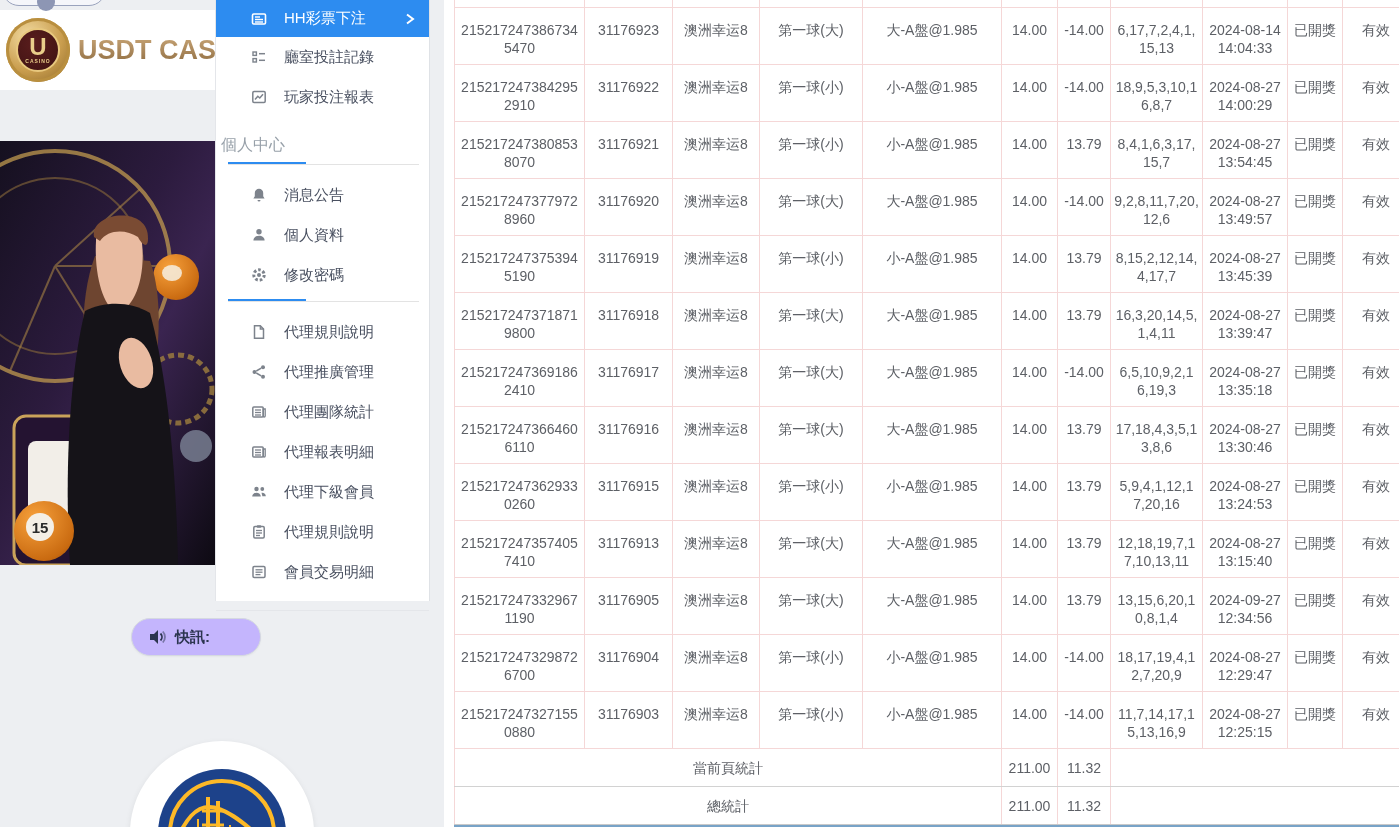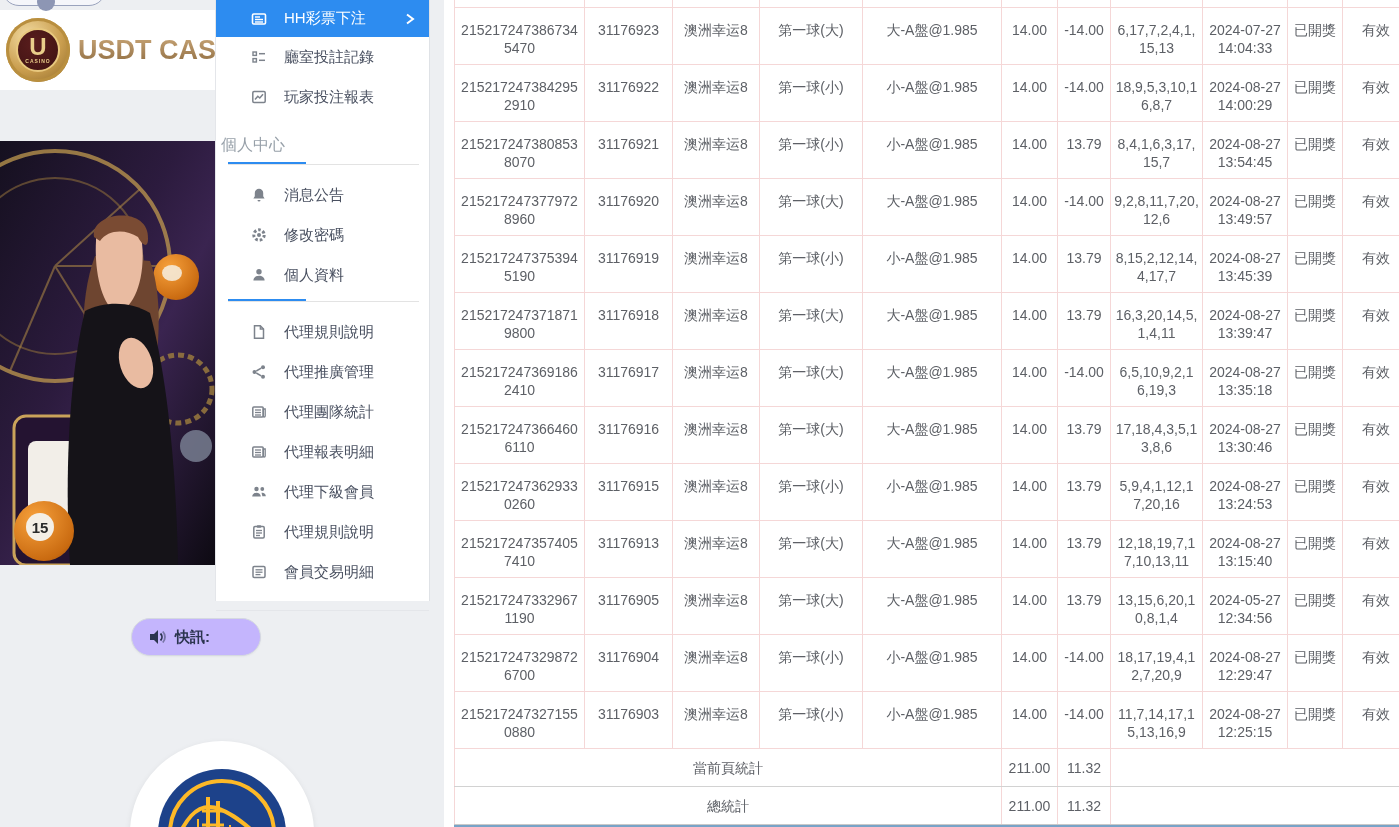--- a/index.html
+++ b/index.html
@@ -218,35 +218,35 @@
               <path d="M8 1.8a4.2 4.2 0 0 0-4.2 4.2v3.2L2.4 11.4h11.2L12.2 9.2V6A4.2 4.2 0 0 0 8 1.8z" fill="currentColor"></path>
               <path d="M6.5 13a1.5 1.5 0 0 0 3 0z" fill="currentColor"></path>
             </svg>
         </span>
         <span>消息公告</span>
       </div>
 
       <div class="mi">
         <span class="ic">
           <svg width="16" height="16" viewBox="0 0 16 16">
+              <circle cx="8" cy="4.8" r="2.7" fill="currentColor"></circle>
+              <path d="M2.4 13.6c0-3.1 2.5-4.8 5.6-4.8s5.6 1.7 5.6 4.8z" fill="currentColor"></path>
+            </svg>
+        </span>
+        <span>個人資料</span>
+      </div>
+
+      <div class="mi">
+        <span class="ic">
+          <svg width="16" height="16" viewBox="0 0 16 16">
               <circle cx="8" cy="8" r="5.2" fill="none" stroke="currentColor" stroke-width="3" stroke-dasharray="2.6 2"></circle>
               <circle cx="8" cy="8" r="2" fill="currentColor"></circle>
             </svg>
         </span>
         <span>修改密碼</span>
-      </div>
-
-      <div class="mi">
-        <span class="ic">
-          <svg width="16" height="16" viewBox="0 0 16 16">
-              <circle cx="8" cy="4.8" r="2.7" fill="currentColor"></circle>
-              <path d="M2.4 13.6c0-3.1 2.5-4.8 5.6-4.8s5.6 1.7 5.6 4.8z" fill="currentColor"></path>
-            </svg>
-        </span>
-        <span>個人資料</span>
       </div>
 
       <div class="sec-line"></div>
 
       <div class="mi">
         <span class="ic">
           <svg width="16" height="16" viewBox="0 0 16 16">
               <path d="M3.5 1.8h5.8l3.2 3.2v9.2H3.5z" fill="none" stroke="currentColor" stroke-width="1.5"></path>
               <polyline points="9.3,1.8 9.3,5 12.5,5" fill="none" stroke="currentColor" stroke-width="1.3"></polyline>
             </svg>
@@ -364,21 +364,21 @@
         </tr>
       <tr class="data-row">
             <td>2152172473867345470</td>
             <td>31176923</td>
             <td>澳洲幸运8</td>
             <td>第一球(大)</td>
             <td>大-A盤@1.985</td>
             <td>14.00</td>
             <td>-14.00</td>
             <td>6,17,7,2,4,1,15,13</td>
-            <td>2024-07-27 14:04:33</td>
+            <td>2024-08-14 14:04:33</td>
             <td>已開獎</td>
             <td>有效</td>
           </tr>
           <tr class="data-row">
             <td>2152172473842952910</td>
             <td>31176922</td>
             <td>澳洲幸运8</td>
             <td>第一球(小)</td>
             <td>小-A盤@1.985</td>
             <td>14.00</td>
@@ -494,21 +494,21 @@
           </tr>
           <tr class="data-row">
             <td>2152172473329671190</td>
             <td>31176905</td>
             <td>澳洲幸运8</td>
             <td>第一球(大)</td>
             <td>大-A盤@1.985</td>
             <td>14.00</td>
             <td>13.79</td>
             <td>13,15,6,20,10,8,1,4</td>
-            <td>2024-05-27 12:34:56</td>
+            <td>2024-09-27 12:34:56</td>
             <td>已開獎</td>
             <td>有效</td>
           </tr>
           <tr class="data-row">
             <td>2152172473298726700</td>
             <td>31176904</td>
             <td>澳洲幸运8</td>
             <td>第一球(小)</td>
             <td>小-A盤@1.985</td>
             <td>14.00</td>

